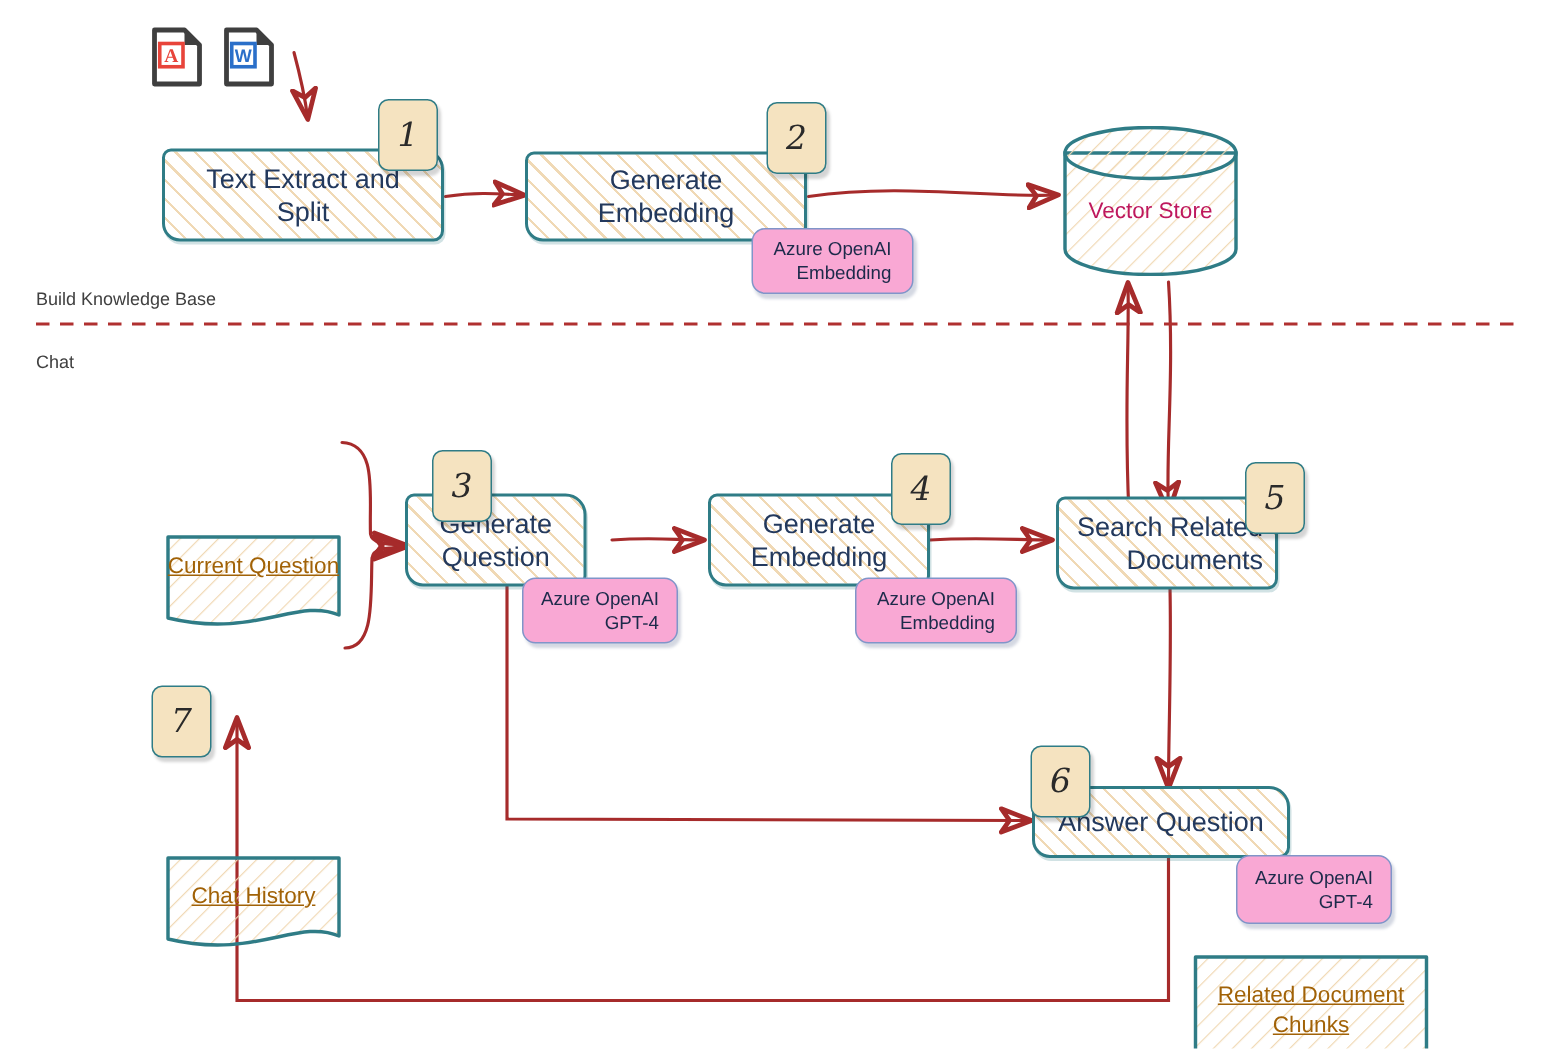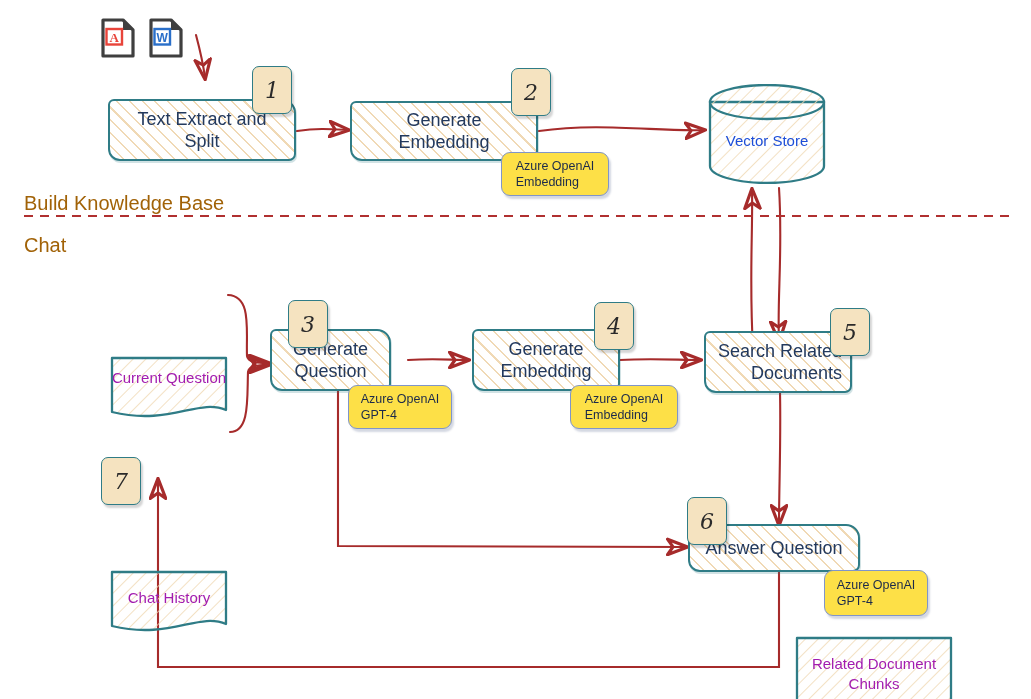--- a/index.html
+++ b/index.html
@@ -14,44 +14,44 @@
   .proc{box-sizing:border-box;display:flex;align-items:center;justify-content:center;
         text-align:center;border:2px solid #2f7c86;border-radius:6px 14px 7px 12px;
         background-color:#ffffff;
         background-image:repeating-linear-gradient(45deg,#f0d9b5 0 1.5px,rgba(255,255,255,0) 1.5px 9px);
         font-size:18px;line-height:1.25;color:#23395d;
         box-shadow:1px 2px 0 rgba(47,124,134,.22);}
   .proc .inner{padding:0 8px;}
 
   
   .doc{position:relative;display:flex;align-items:flex-start;justify-content:center;
-       text-align:center;font-size:15px;line-height:1.3;color:#a21caf;}
+       text-align:center;font-size:15px;line-height:1.3;color:#a16207;text-decoration:underline;}
   .doc .doclabel{position:relative;z-index:2;padding-top:12px;}
   .doc svg{position:absolute;left:0;top:0;z-index:1;}
 
   
-  .cyl{position:relative;font-size:15px;color:#1d4ed8;}
+  .cyl{position:relative;font-size:15px;color:#be185d;}
   .cyl svg{position:absolute;left:0;top:0;z-index:1;}
   .cyl .cyllabel{position:absolute;z-index:2;left:0;right:0;top:48px;text-align:center;}
 
   
   .badge{position:absolute;z-index:5;width:38px;height:46px;border:1.6px solid #2f7c86;
          border-radius:7px;background:#f5e3c0;display:flex;align-items:center;
          justify-content:center;font-size:22px;color:#2a2a2a;
          font-family:"DejaVu Serif",serif;font-style:italic;
          box-shadow:2px 3px 2px rgba(0,0,0,.17);}
 
   
   .anno{position:absolute;z-index:6;box-sizing:border-box;border:1.4px solid #8095c9;
-        border-radius:9px;background:#fde047;color:#1c2a4a;font-size:12.5px;
-        line-height:1.3;text-align:left;display:flex;align-items:center;
+        border-radius:9px;background:#f9a8d4;color:#1c2a4a;font-size:12.5px;
+        line-height:1.3;text-align:right;display:flex;align-items:center;
         justify-content:center;box-shadow:2px 3px 2px rgba(40,60,110,.20);}
 
   
-  .lane-label{position:absolute;z-index:4;font-size:20px;color:#a16207;}
+  .lane-label{position:absolute;z-index:4;font-size:12px;color:#404040;}
 
   
   .fileicon{position:absolute;z-index:4;}
 </style>
 </head>
 <body>
 
 <div id="canvas">
 
   <div class="fileicon" style="left:100px;top:18px;">

